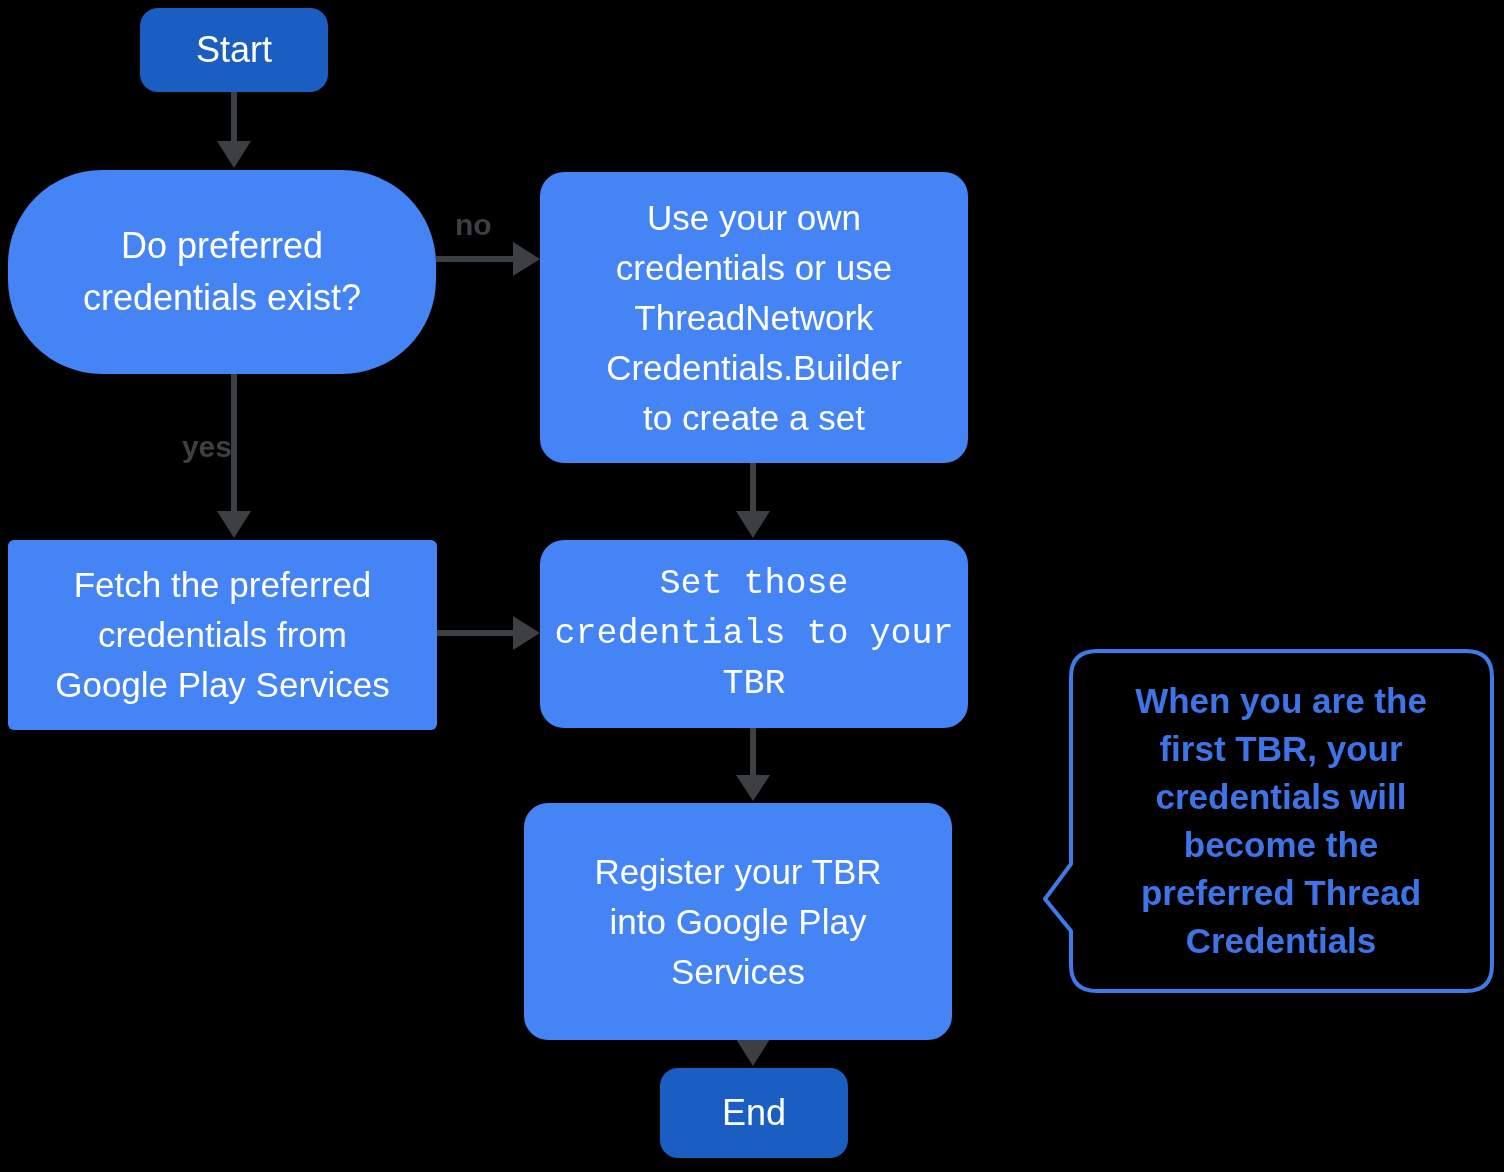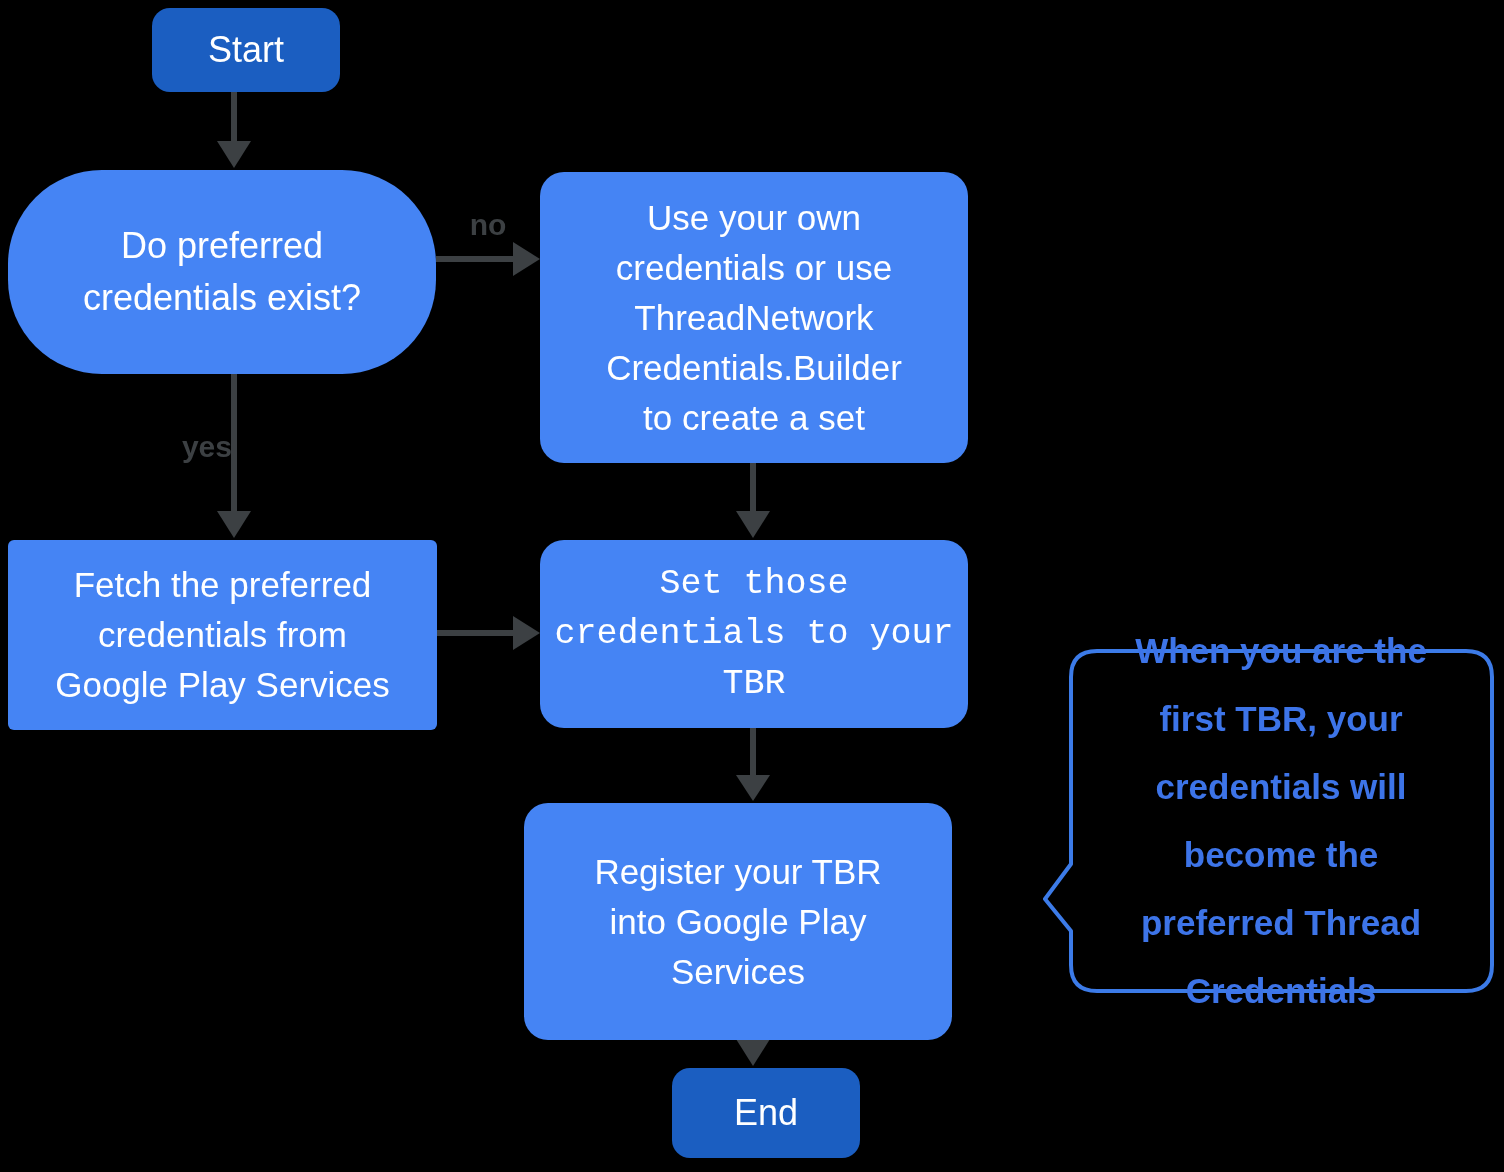--- a/index.html
+++ b/index.html
@@ -37,37 +37,36 @@
     border-radius: 94px;
     font-size: 36px;
     line-height: 52px;
     font-weight: 500;
   }
   .terminal {
     background: var(--terminal-fill, #1B5EC1);
     border-radius: 18px;
     font-size: 36px;
     font-weight: 500;
-    margin-left: 12px;
   }
   .edge-label {
     position: absolute;
     color: var(--label-text, #3C4043);
     font-size: 30px;
     font-weight: 600;
   }
   .callout-text {
     position: absolute;
     display: flex;
     align-items: center;
     justify-content: center;
     text-align: center;
     color: var(--callout-text, #3D74E8);
     font-size: 35px;
-    line-height: 68px;
+    line-height: 48px;
     font-weight: 700;
     white-space: pre-line;
   }
   #overlay {
     position: absolute;
     inset: 0;
     pointer-events: none;
   }
   #overlay line {
     stroke: var(--arrow, #3C4043);
@@ -152,21 +151,21 @@
   <div class="node process" style="left:524px; top:803px; width:428px; height:237px;">
     <span>Register your TBR
 into Google Play
 Services</span>
   </div>
 
   <div class="node terminal" style="left:660px; top:1068px; width:188px; height:90px;align-items:center;">
     <span>End</span>
   </div>
 
-  <div class="edge-label" style="left:455px; top:208px; width:66px; text-align:center;">no</div>
+  <div class="edge-label" style="left:455px; top:208px; width:66px; text-align:left;">no</div>
 
   <div class="edge-label" style="left:140px; top:430px; width:92px; text-align:right;">yes</div>
 
   <div class="callout-text" style="left:1090px; top:651px; width:382px; height:340px;">When you are the
 first TBR, your
 credentials will
 become the
 preferred Thread
 Credentials</div>
 

